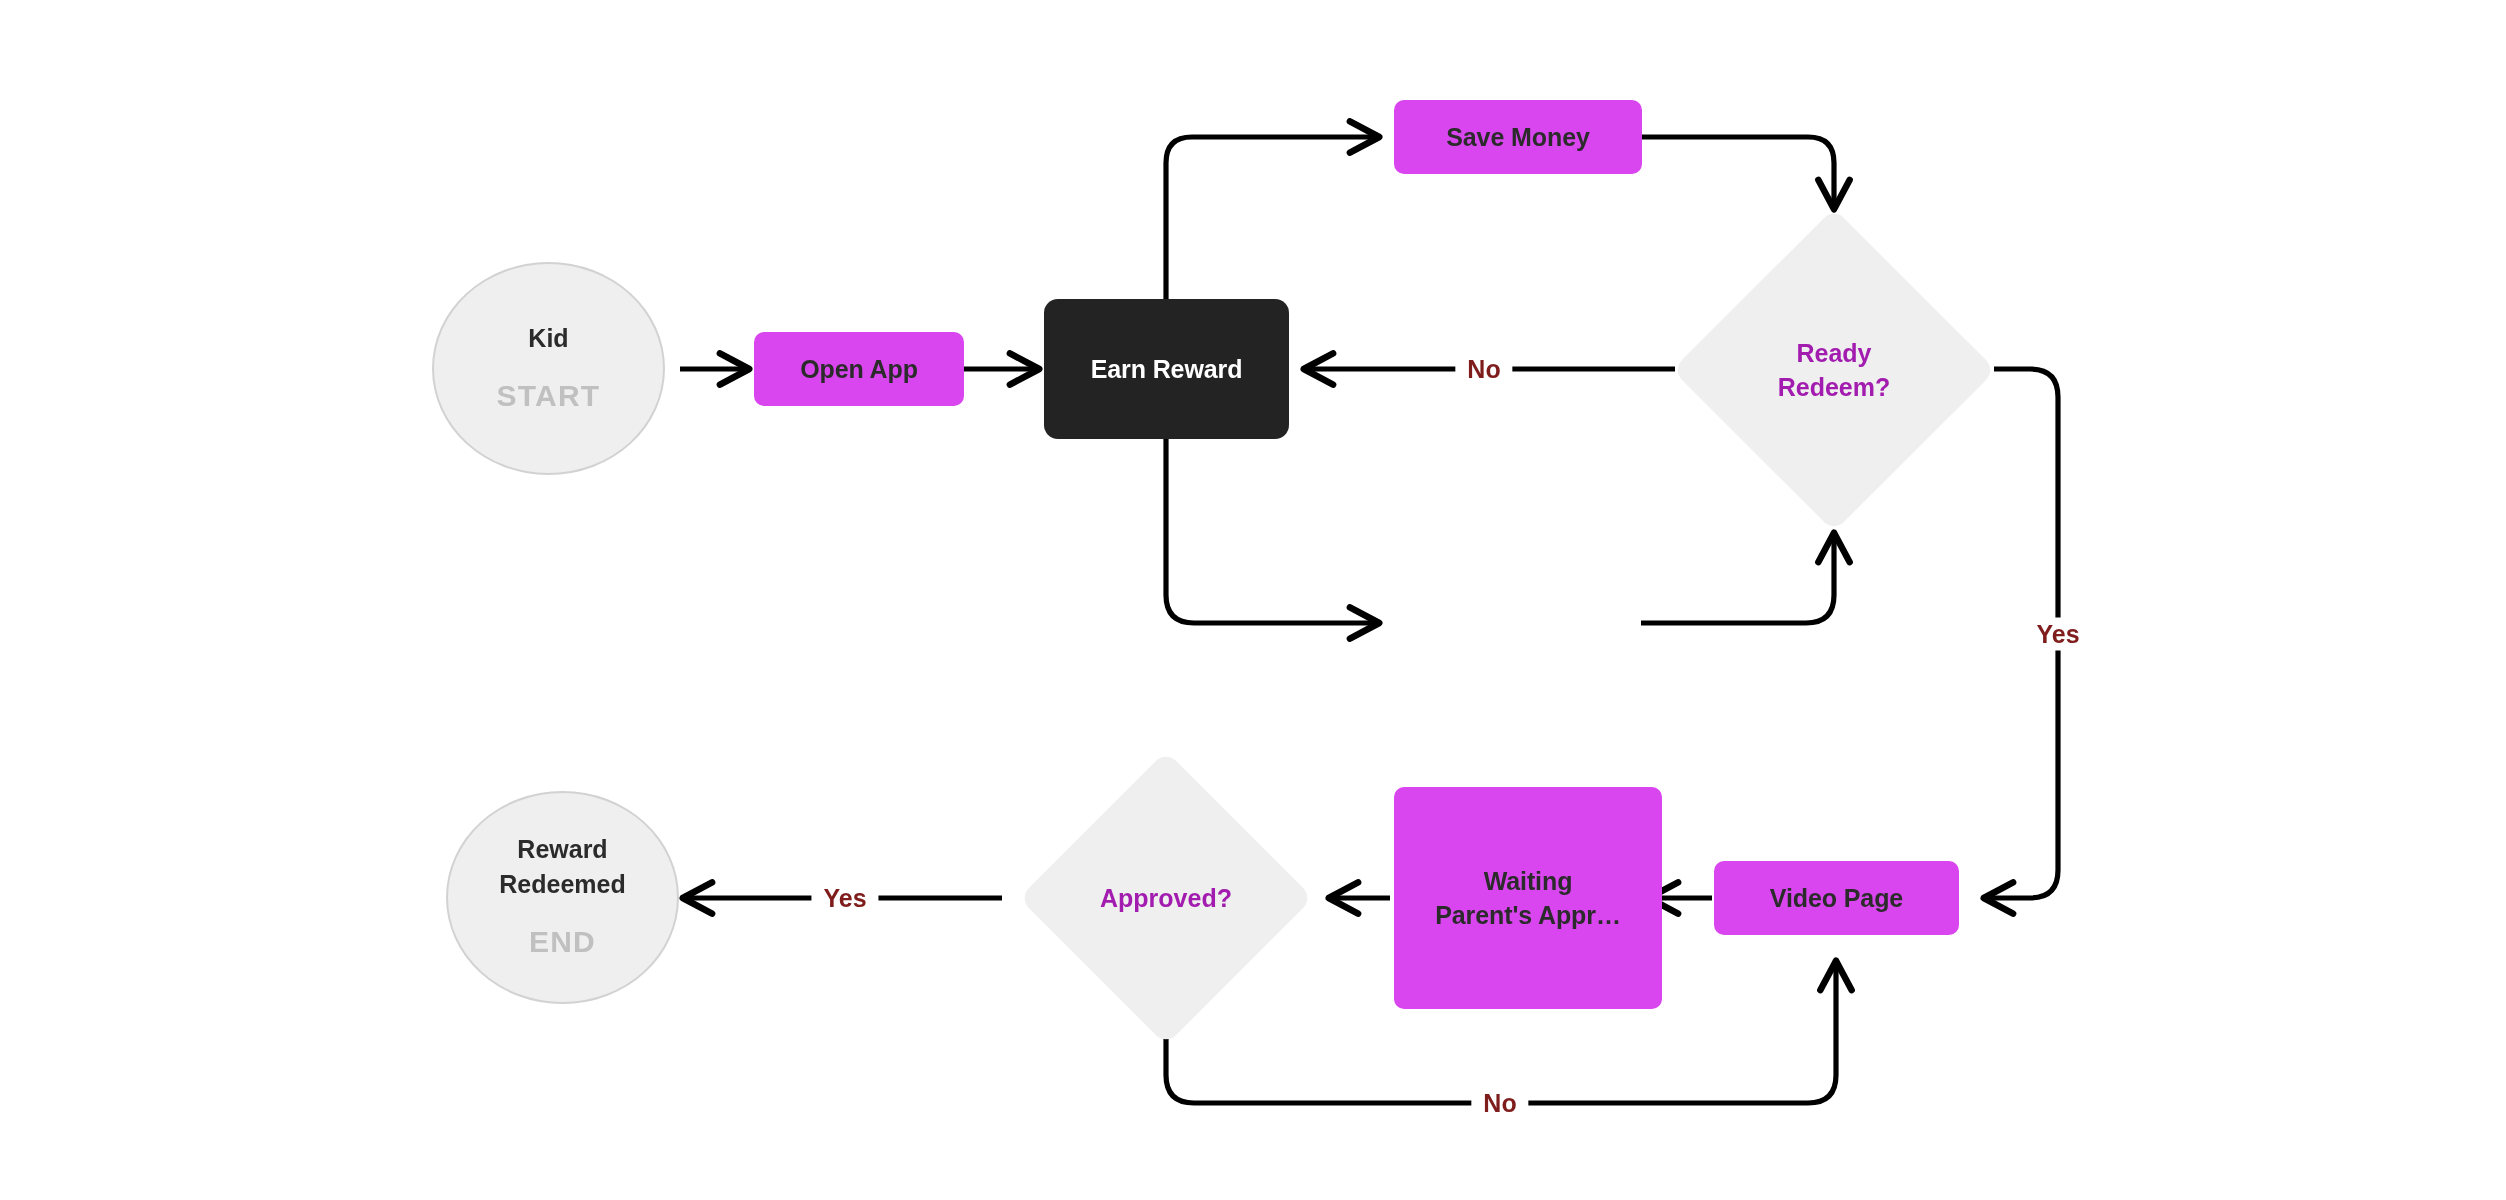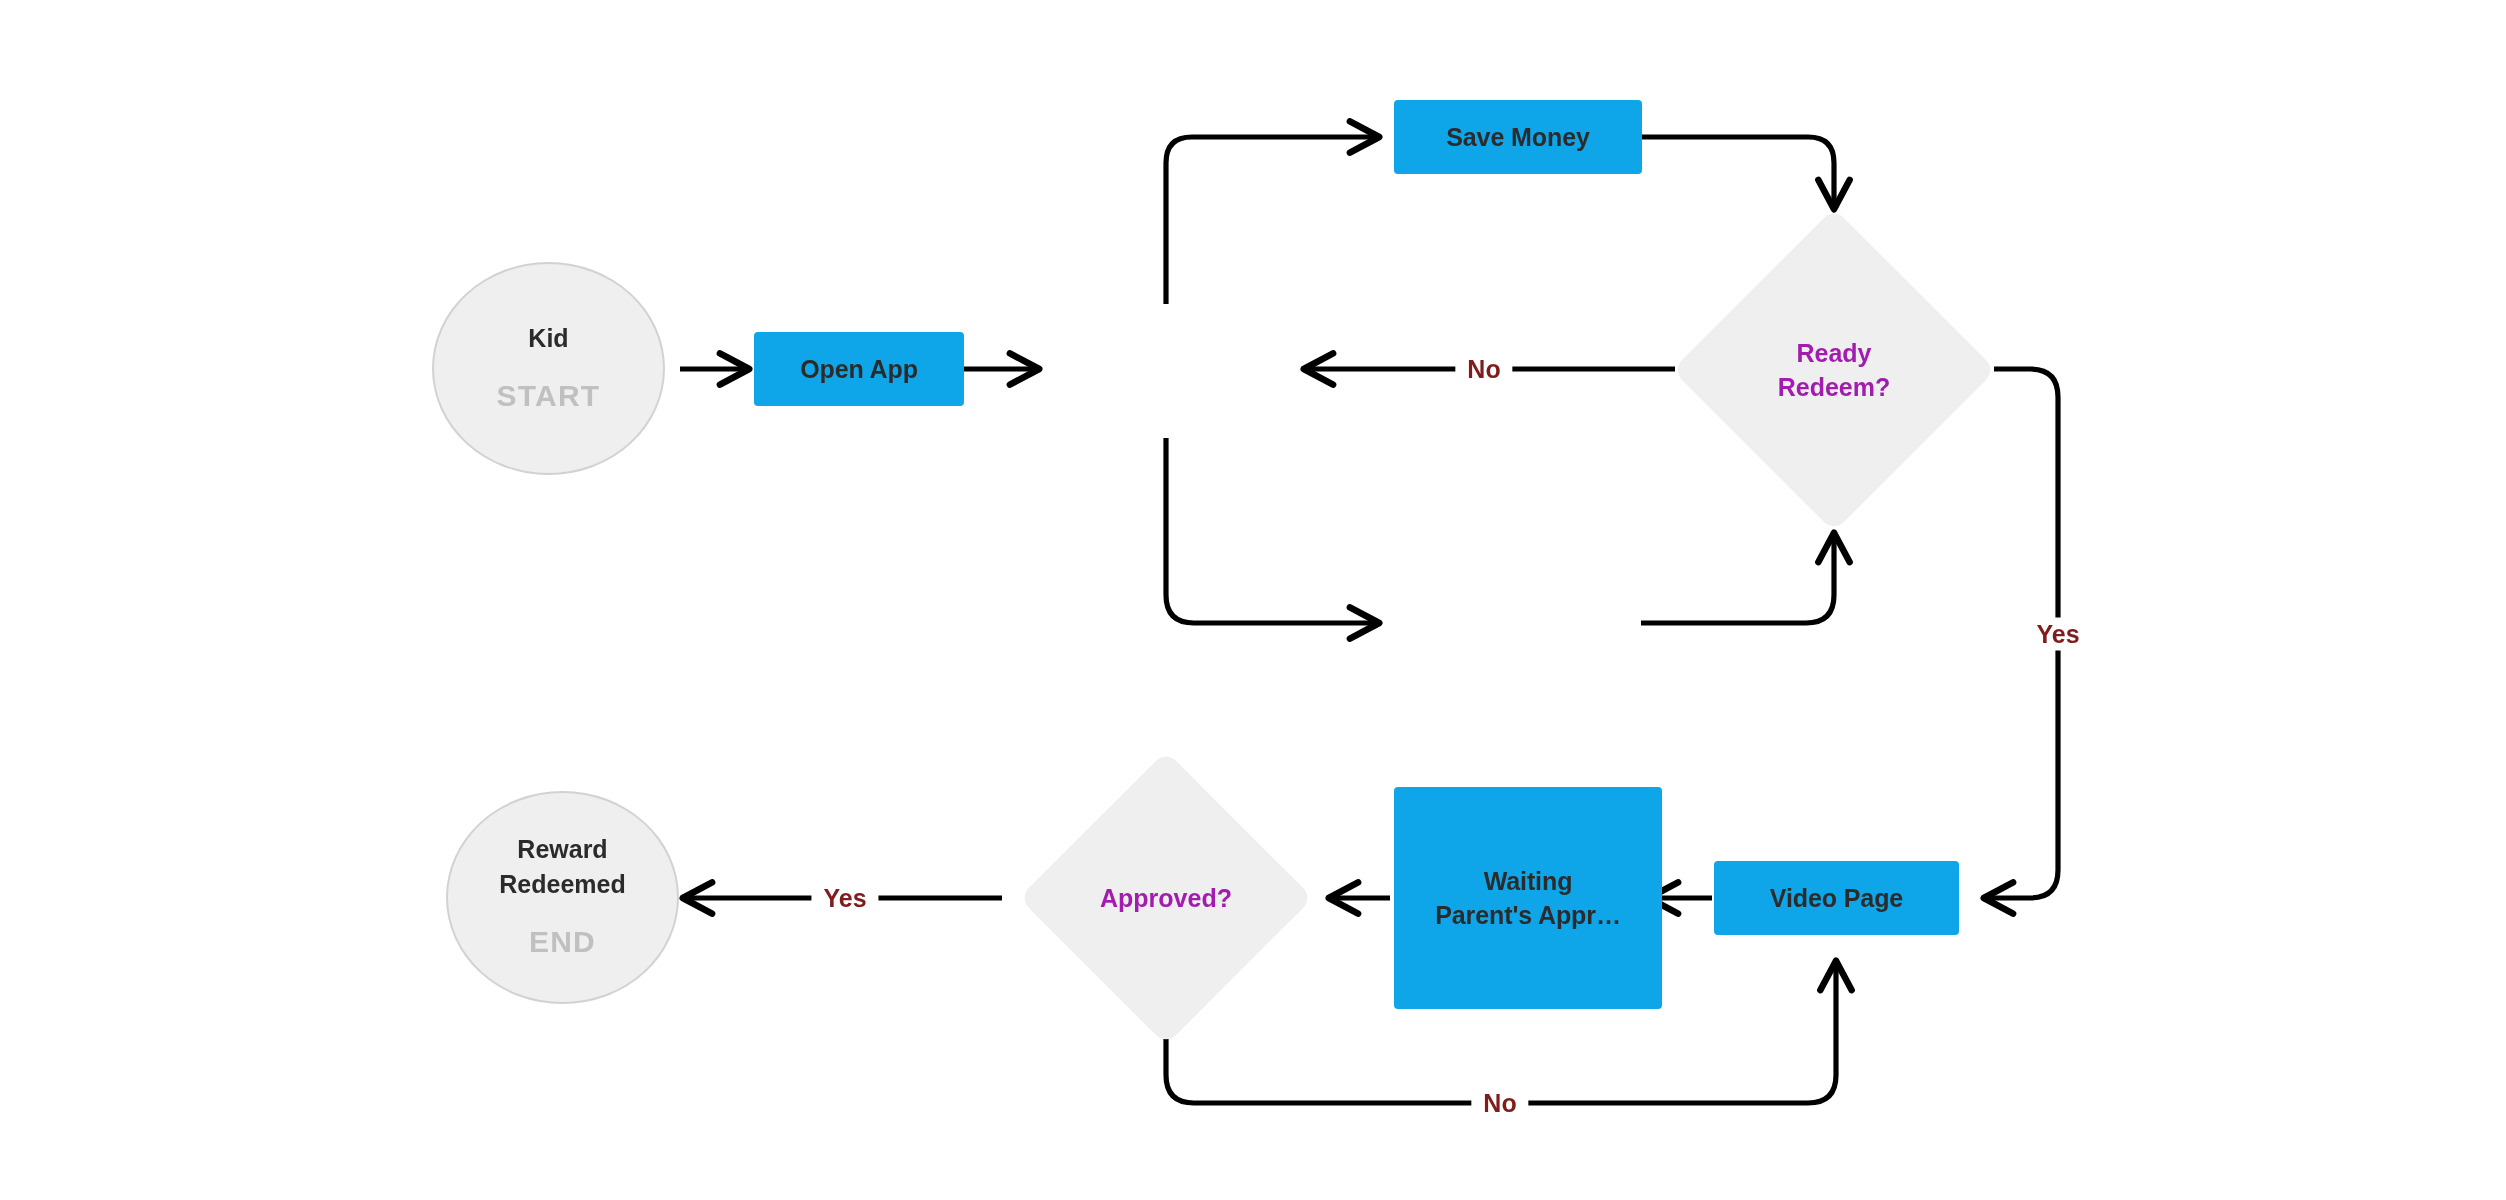--- a/index.html
+++ b/index.html
@@ -23,22 +23,22 @@
     position:absolute;
     display:flex;
     align-items:center;
     justify-content:center;
     text-align:center;
     font-weight:bold;
     color:#2b2b2b;
     line-height:1.38;
   }
   .node-box {
-    background:#0ea5e9;
-    border-radius:4px;
+    background:#d946ef;
+    border-radius:10px;
     font-size:25px;
     letter-spacing:-0.1px;
   }
   .node-box.dark {
     background:#232323;
     color:#ffffff;
     border-radius:14px;
   }
   .node-terminal {
     background:#efefef;
@@ -130,20 +130,23 @@
 
   <div class="node node-terminal" style="left:432px; top:262px; width:233px; height:213px;">
     <span class="nodetext">Kid</span>
     <span class="terminal-sub">START</span>
   </div>
 
   <div class="node node-box" style="left:754px; top:332px; width:210px; height:74px;">
     <span class="nodetext">Open App</span>
   </div>
 
+  <div class="node node-box dark" style="left:1044px; top:299px; width:245px; height:140px;">
+    <span class="nodetext">Earn Reward</span>
+  </div>
 
   <div class="node node-box" style="left:1394px; top:100px; width:248px; height:74px;">
     <span class="nodetext">Save Money</span>
   </div>
 
 
   <div class="node-diamond-wrap" style="left:1672px; top:208px; width:324px; height:324px;">
     <div class="diamond-shape" style="width:229px; height:229px;"></div>
     <div class="diamond-label">Ready
 Redeem?</div>

